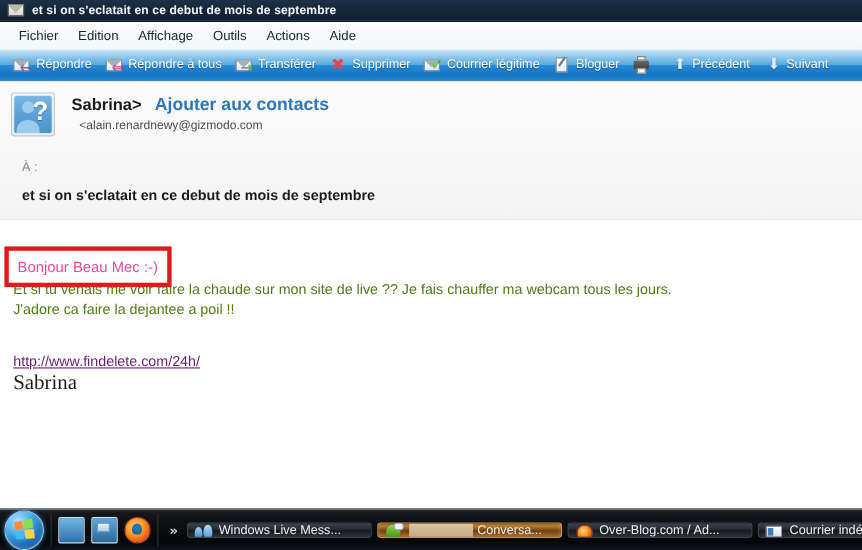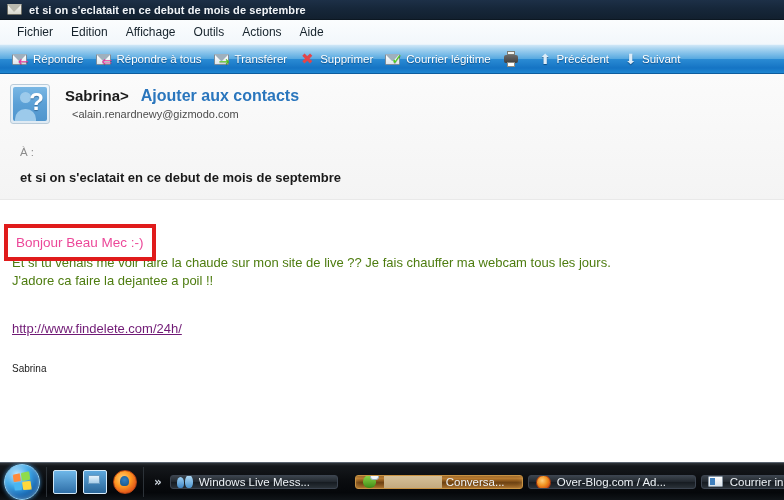--- a/index.html
+++ b/index.html
@@ -369,23 +369,23 @@
   }
   .body-link {
     display: inline-block;
     margin-top: 30px;
     font-size: 13px;
     color: #701a75;
     text-decoration: underline;
     cursor: pointer;
   }
   .body-sign {
-    font-size: 10px;
+    font-size: 19px;
     color: #1c1c1c;
-    margin-top: 26px;
+    font-family: Liberation Serif, serif;
   }
 
   
   .taskbar {
     position: absolute;
     left: 0; top: 462px;
     width: 784px;
     height: 38px;
     background: linear-gradient(to bottom,
       #2e3338 0%, #15181c 8%, #0b0d10 45%, #05070a 80%, #101418 100%);
@@ -489,42 +489,41 @@
 
   .task-btns {
     display: flex;
     align-items: center;
     height: 38px;
     flex: 1 1 auto;
     overflow: hidden;
   }
   .task-btn {
     display: flex;
-    align-items: center;
+    align-items: flex-start;
     height: 14px;
     min-width: 0;
     width: 168px;
     margin-right: 5px;
     padding: 0 6px;
     box-sizing: border-box;
     border-radius: 3px;
     border: 1px solid #3c4450;
     background: linear-gradient(to bottom, #3b434c 0%, #22282f 48%, #161b21 52%, #2a3138 100%);
     color: #eef3f7;
     font-size: 11.5px;
     white-space: nowrap;
     overflow: hidden;
     cursor: pointer;
     flex: 0 0 auto;
   }
   .task-btn.active {
     background: linear-gradient(to bottom, #8c5a20 0%, #b5772b 20%, #6e4314 55%, #9a6423 100%);
     border-color: #c89242;
     box-shadow: inset 0 0 5px rgba(255,200,120,0.35);
-    margin-left: 12px;
   }
   .task-btn .tb-ico {
     width: 16px; height: 16px;
     margin-right: 6px;
     flex: 0 0 auto;
     position: relative;
   }
   .tb-label { overflow: hidden; text-overflow: ellipsis; }
 
   .ico-people {
@@ -646,20 +645,27 @@
     </div>
 
     <div class="tb-btn">
       <span class="ico">
         <span class="ico-env"></span>
           <span class="ico-check">✓</span>
       </span>
       <span class="lbl">Courrier légitime</span>
     </div>
 
+    <div class="tb-btn">
+      <span class="ico">
+        <span class="ico-page"></span>
+          <span class="ico-pen"></span>
+      </span>
+      <span class="lbl">Bloguer</span>
+    </div>
 
     <div class="tb-btn">
       <span class="ico">
         <span class="ico-printer"></span>
       </span>
       <span class="lbl"></span>
     </div>
 
     <div class="tb-btn">
       <span class="ico">

